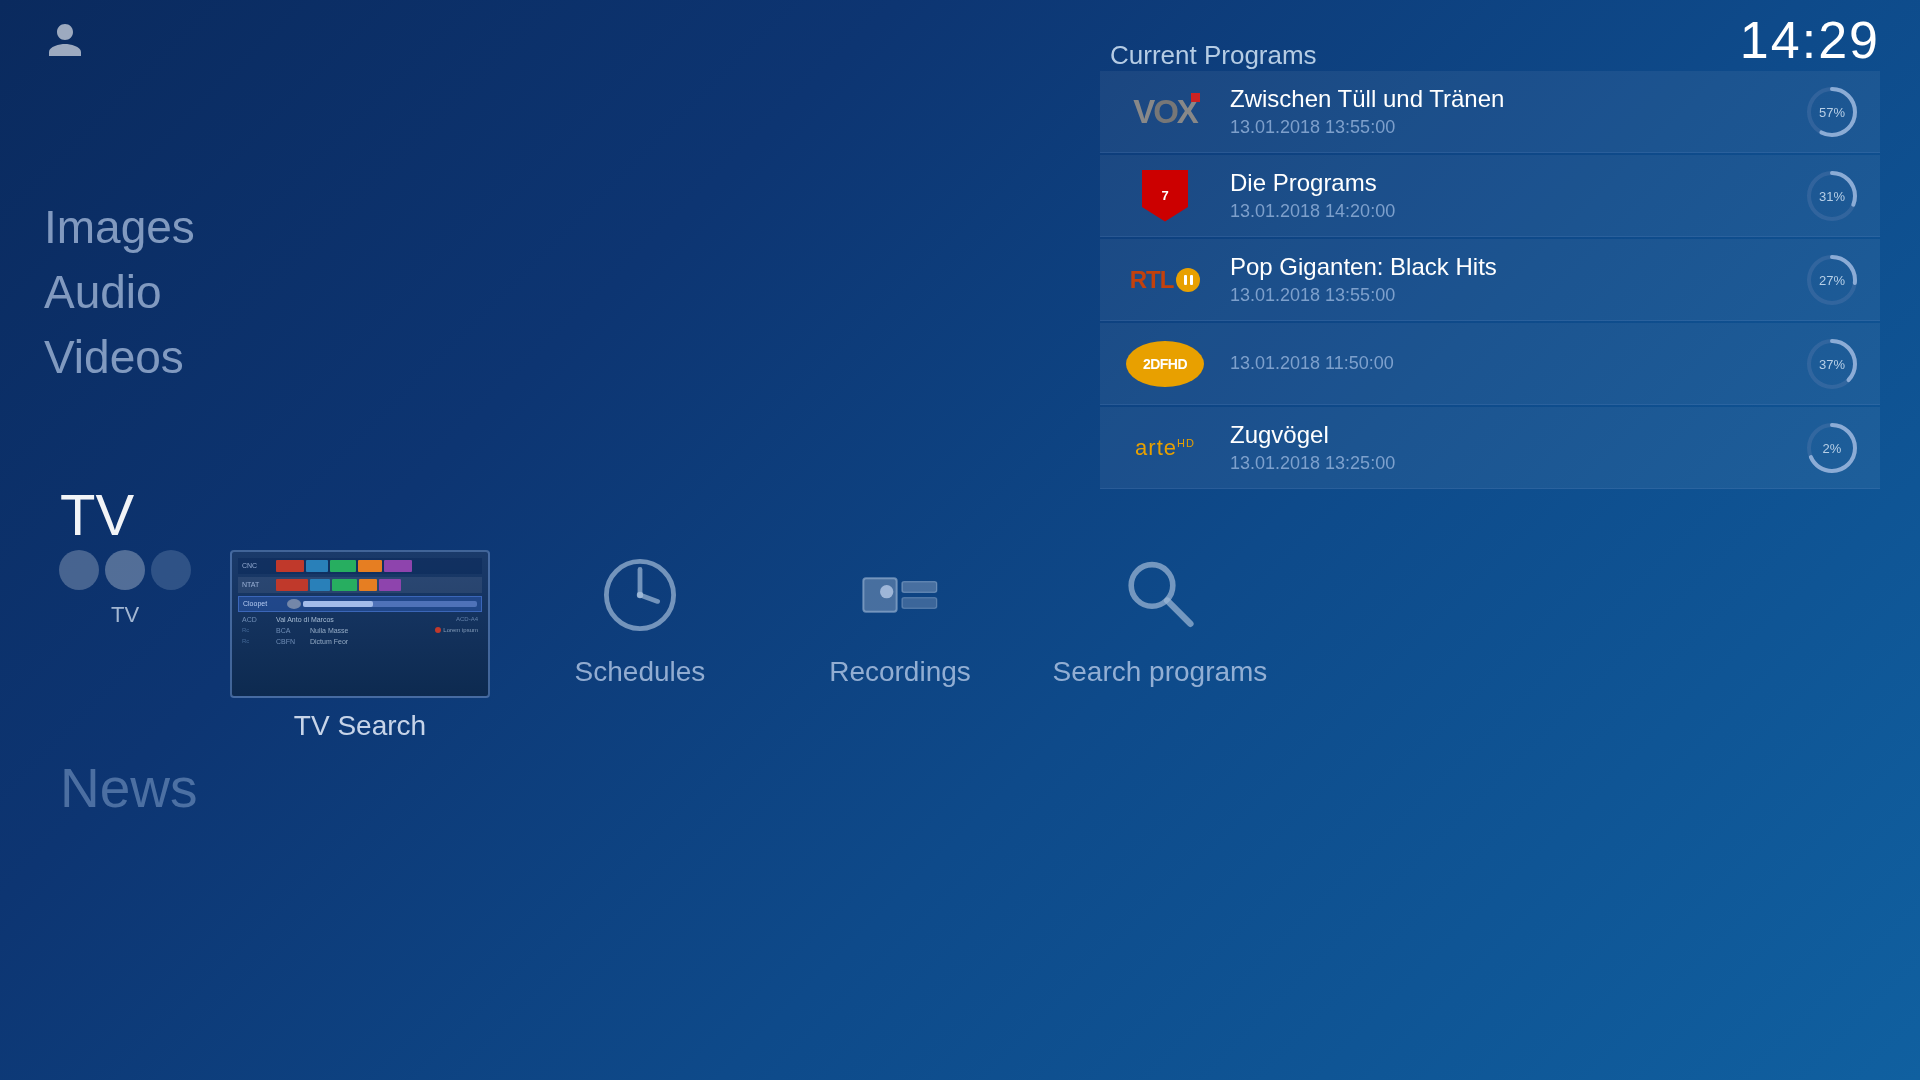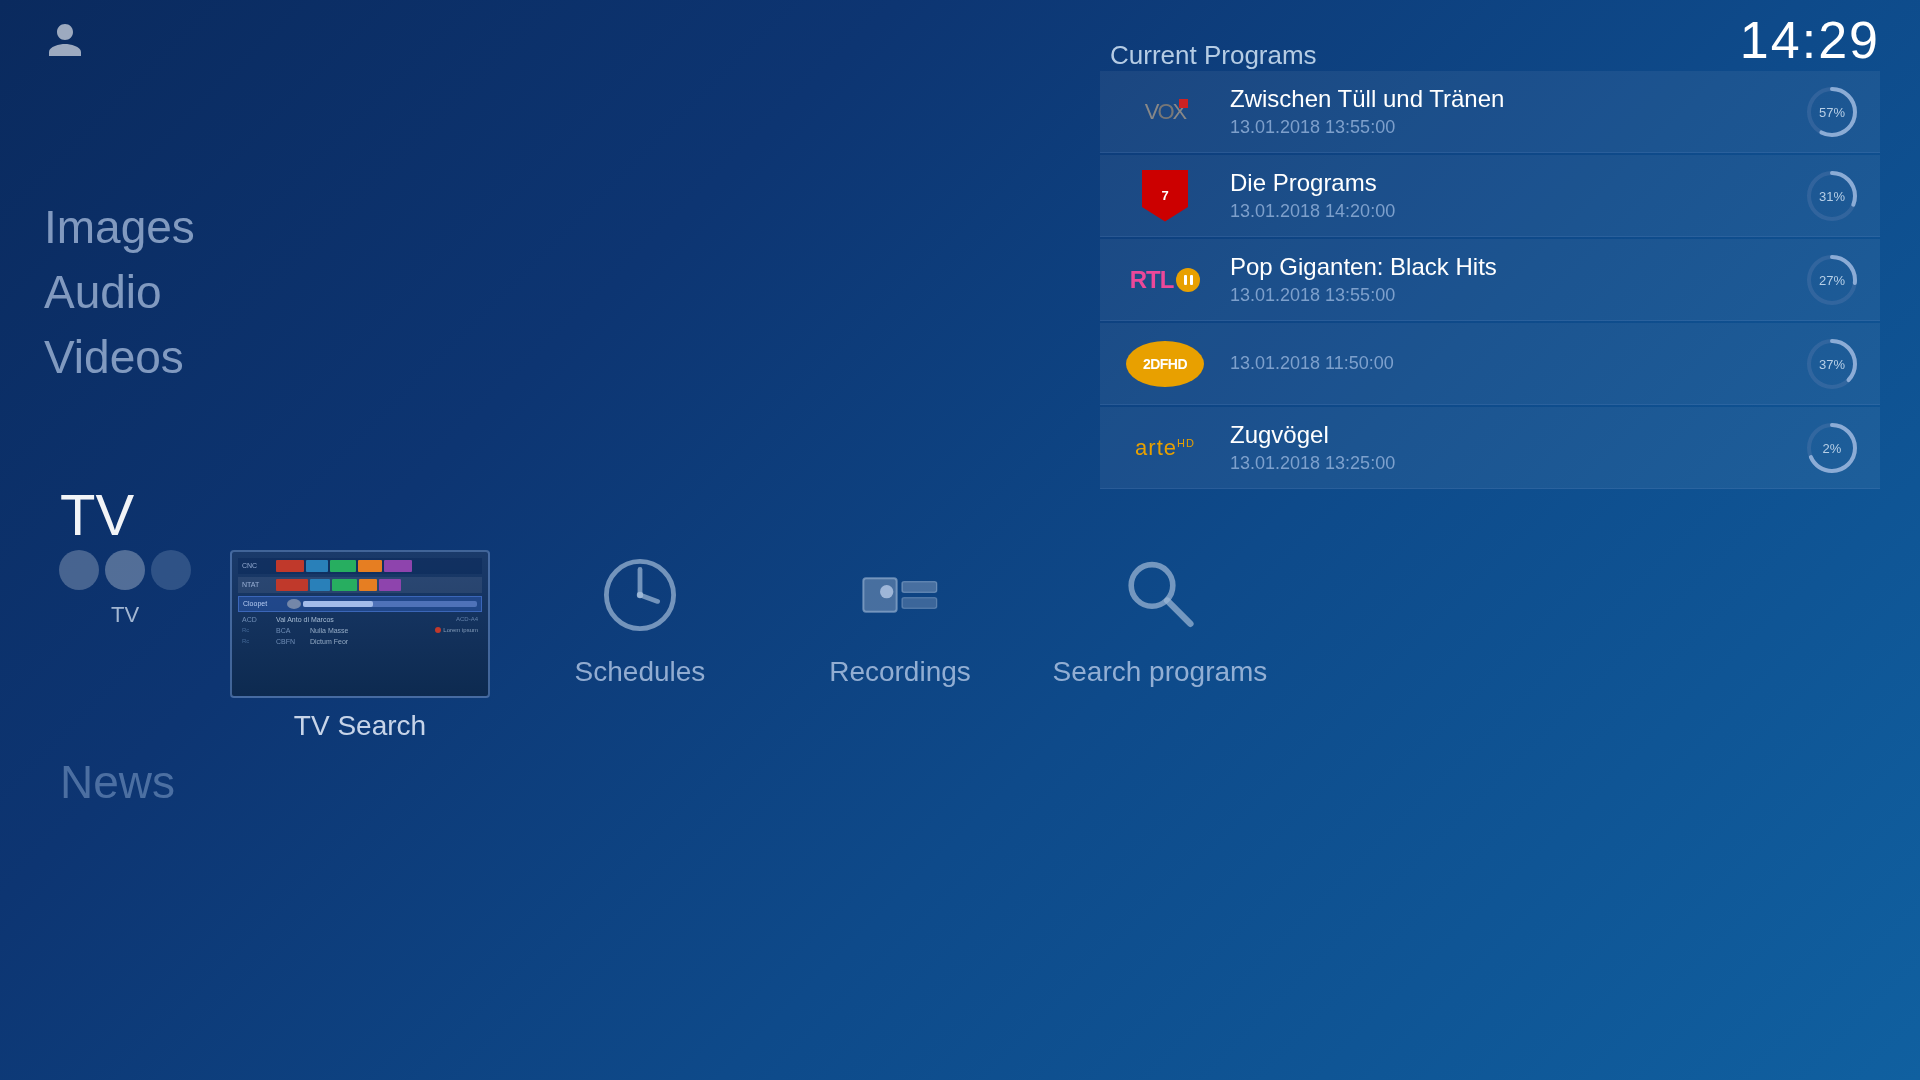--- a/index.html
+++ b/index.html
@@ -66,21 +66,21 @@
       line-height: 1.2;
     }
 
     .nav-item.active {
       font-size: 58px;
       font-weight: 400;
       color: rgba(255,255,255,0.95);
     }
 
     .nav-item.faded {
-      font-size: 46px;
+      font-size: 55px;
       color: rgba(140, 170, 210, 0.5);
     }
 
     .tv-icon-item {
       display: flex;
       flex-direction: column;
       align-items: center;
       gap: 12px;
       cursor: pointer;
       width: 130px;
@@ -392,21 +392,21 @@
   <div class="nav-item faded">News</div>
 </div>
 
 <div class="right-panel">
   <div class="panel-title">Current Programs</div>
 
   <div class="program-list">
 
     <div class="program-row">
       <div class="channel-logo">
-        <span style="font-size:22px; font-weight:400; color:#888; letter-spacing:-2px; position:relative; display:inline-block;">
+        <span style="font-size:33px; font-weight:700; color:#888; letter-spacing:-2px; position:relative; display:inline-block;">
           V<span style="color:#777">O</span>X
           <span style="position:absolute; top:0; right:-3px; width:9px; height:9px; background:#cc2222; border-radius:50; display:inline-block;"></span>
         </span>
       </div>
       <div class="program-info">
         <div class="program-title">Zwischen Tüll und Tränen</div>
         <div class="program-time">13.01.2018 13:55:00</div>
       </div>
       <div class="progress-circle">
         <svg viewBox="0 0 56 56">
@@ -432,21 +432,21 @@
           <circle class="circle-bg" cx="28" cy="28" r="23"></circle>
           <circle class="circle-fill" cx="28" cy="28" r="23" stroke-dasharray="144.5" stroke-dashoffset="99.7"></circle>
         </svg>
         <div class="progress-label">31%</div>
       </div>
     </div>
 
     <div class="program-row">
       <div class="channel-logo">
         <div style="display:flex; align-items:center; gap:3px;">
-          <span style="font-size:24px; font-weight:900; color:#ec4899; letter-spacing:-1px;">RTL</span>
+          <span style="font-size:24px; font-weight:900; color:#c2410c; letter-spacing:-1px;">RTL</span>
           <div style="width:24px; height:24px; background:#e8a000; border-radius:50%; display:flex; align-items:center; justify-content:center;">
             <div style="display:flex; gap:3px;">
               <div style="width:3px; height:10px; background:white; border-radius:1px;"></div>
               <div style="width:3px; height:10px; background:white; border-radius:1px;"></div>
             </div>
           </div>
         </div>
       </div>
       <div class="program-info">
         <div class="program-title">Pop Giganten: Black Hits</div>

